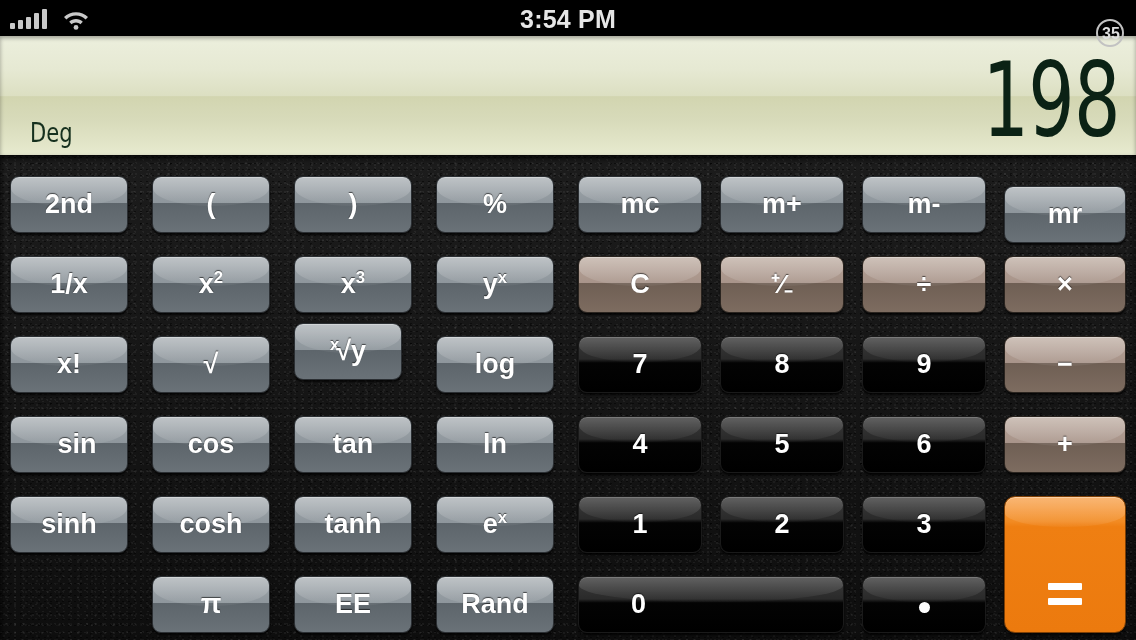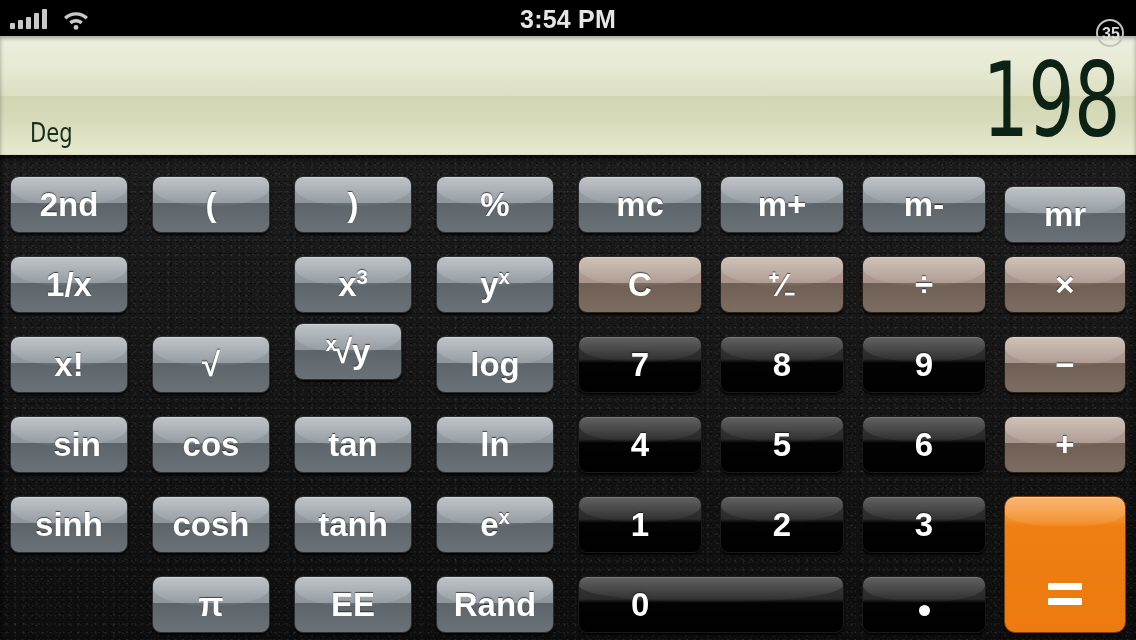--- a/index.html
+++ b/index.html
@@ -157,21 +157,21 @@
   }
 
   .key {
     position: absolute;
     border-radius: 9px;
     box-sizing: border-box;
     display: flex;
     align-items: center;
     justify-content: center;
     color: #ffffff;
-    font-size: 33px;
+    font-size: 27px;
     font-weight: bold;
     text-shadow: 0 -1px 1px rgba(0,0,0,0.6);
     cursor: default;
     user-select: none;
     overflow: hidden;
   }
   .key .lbl { position: relative; z-index: 2; line-height: 1; }
 
   
   .key::after {
@@ -312,20 +312,23 @@
       </div>
       <div class="key fn" style="left: 862px; top: 21px; width: 124px; height: 57px;">
         <span class="lbl">m-</span>
       </div>
       <div class="key fn" style="left: 1004px; top: 31px; width: 122px; height: 57px;">
         <span class="lbl">mr</span>
       </div>
       <div class="key fn" style="left: 10px; top: 101px; width: 118px; height: 57px;">
         <span class="lbl">1/x</span>
       </div>
+      <div class="key fn" style="left: 152px; top: 101px; width: 118px; height: 57px;">
+        <span class="lbl">x<span class="sup">2</span></span>
+      </div>
       <div class="key fn" style="left: 294px; top: 101px; width: 118px; height: 57px;">
         <span class="lbl">x<span class="sup">3</span></span>
       </div>
       <div class="key fn" style="left: 436px; top: 101px; width: 118px; height: 57px;">
         <span class="lbl">y<span class="sup">x</span></span>
       </div>
       <div class="key op" style="left: 578px; top: 101px; width: 124px; height: 57px;">
         <span class="lbl">C</span>
       </div>
       <div class="key op" style="left: 720px; top: 101px; width: 124px; height: 57px;">

